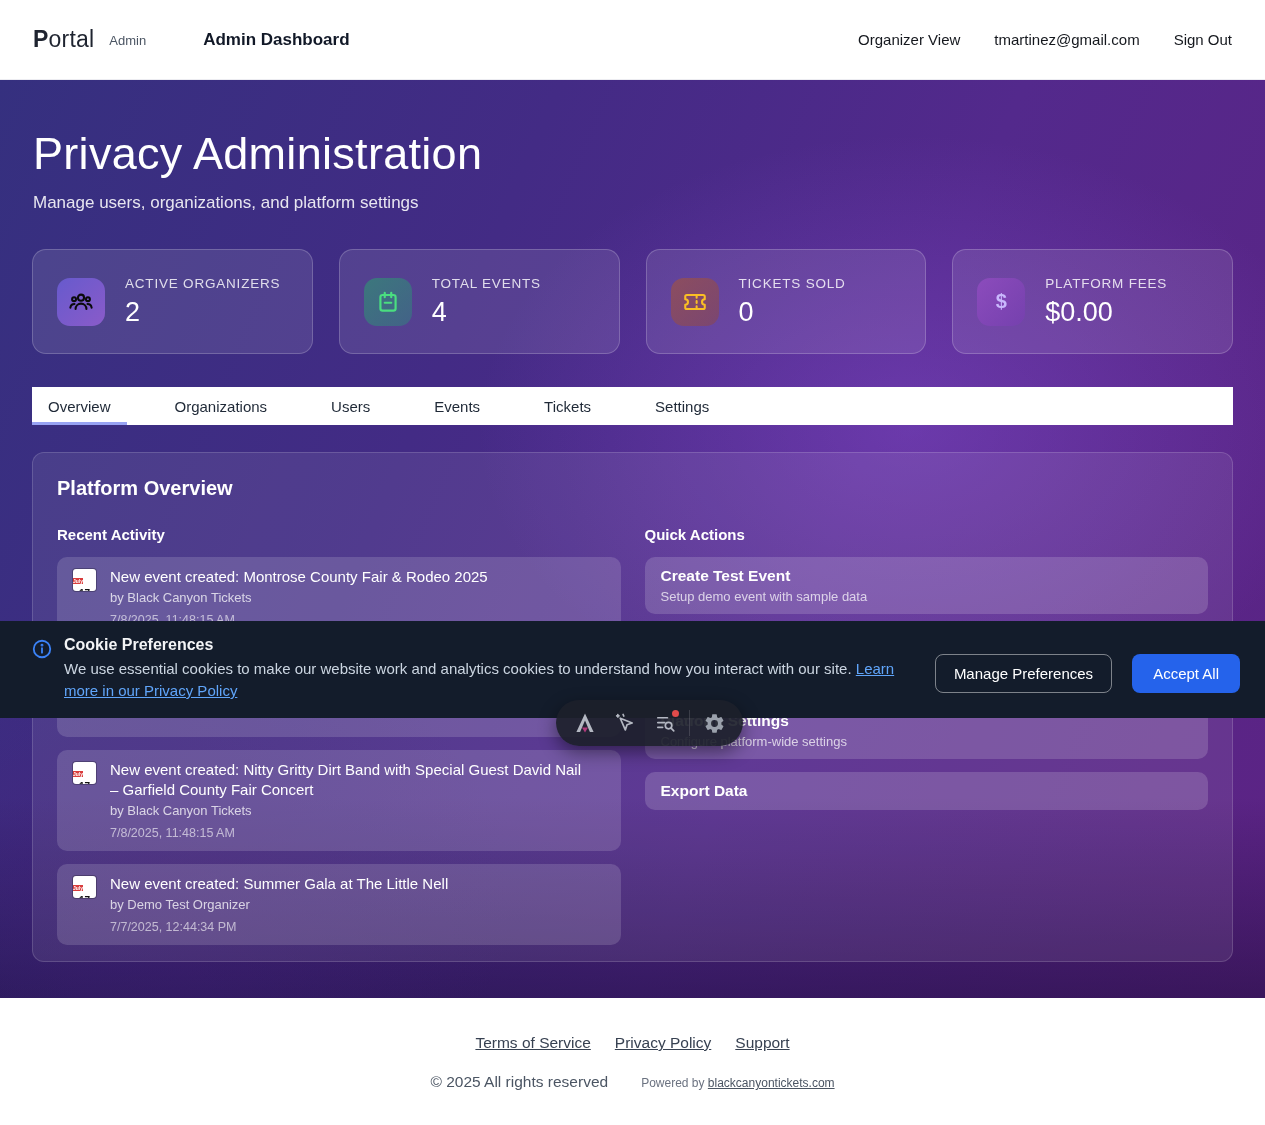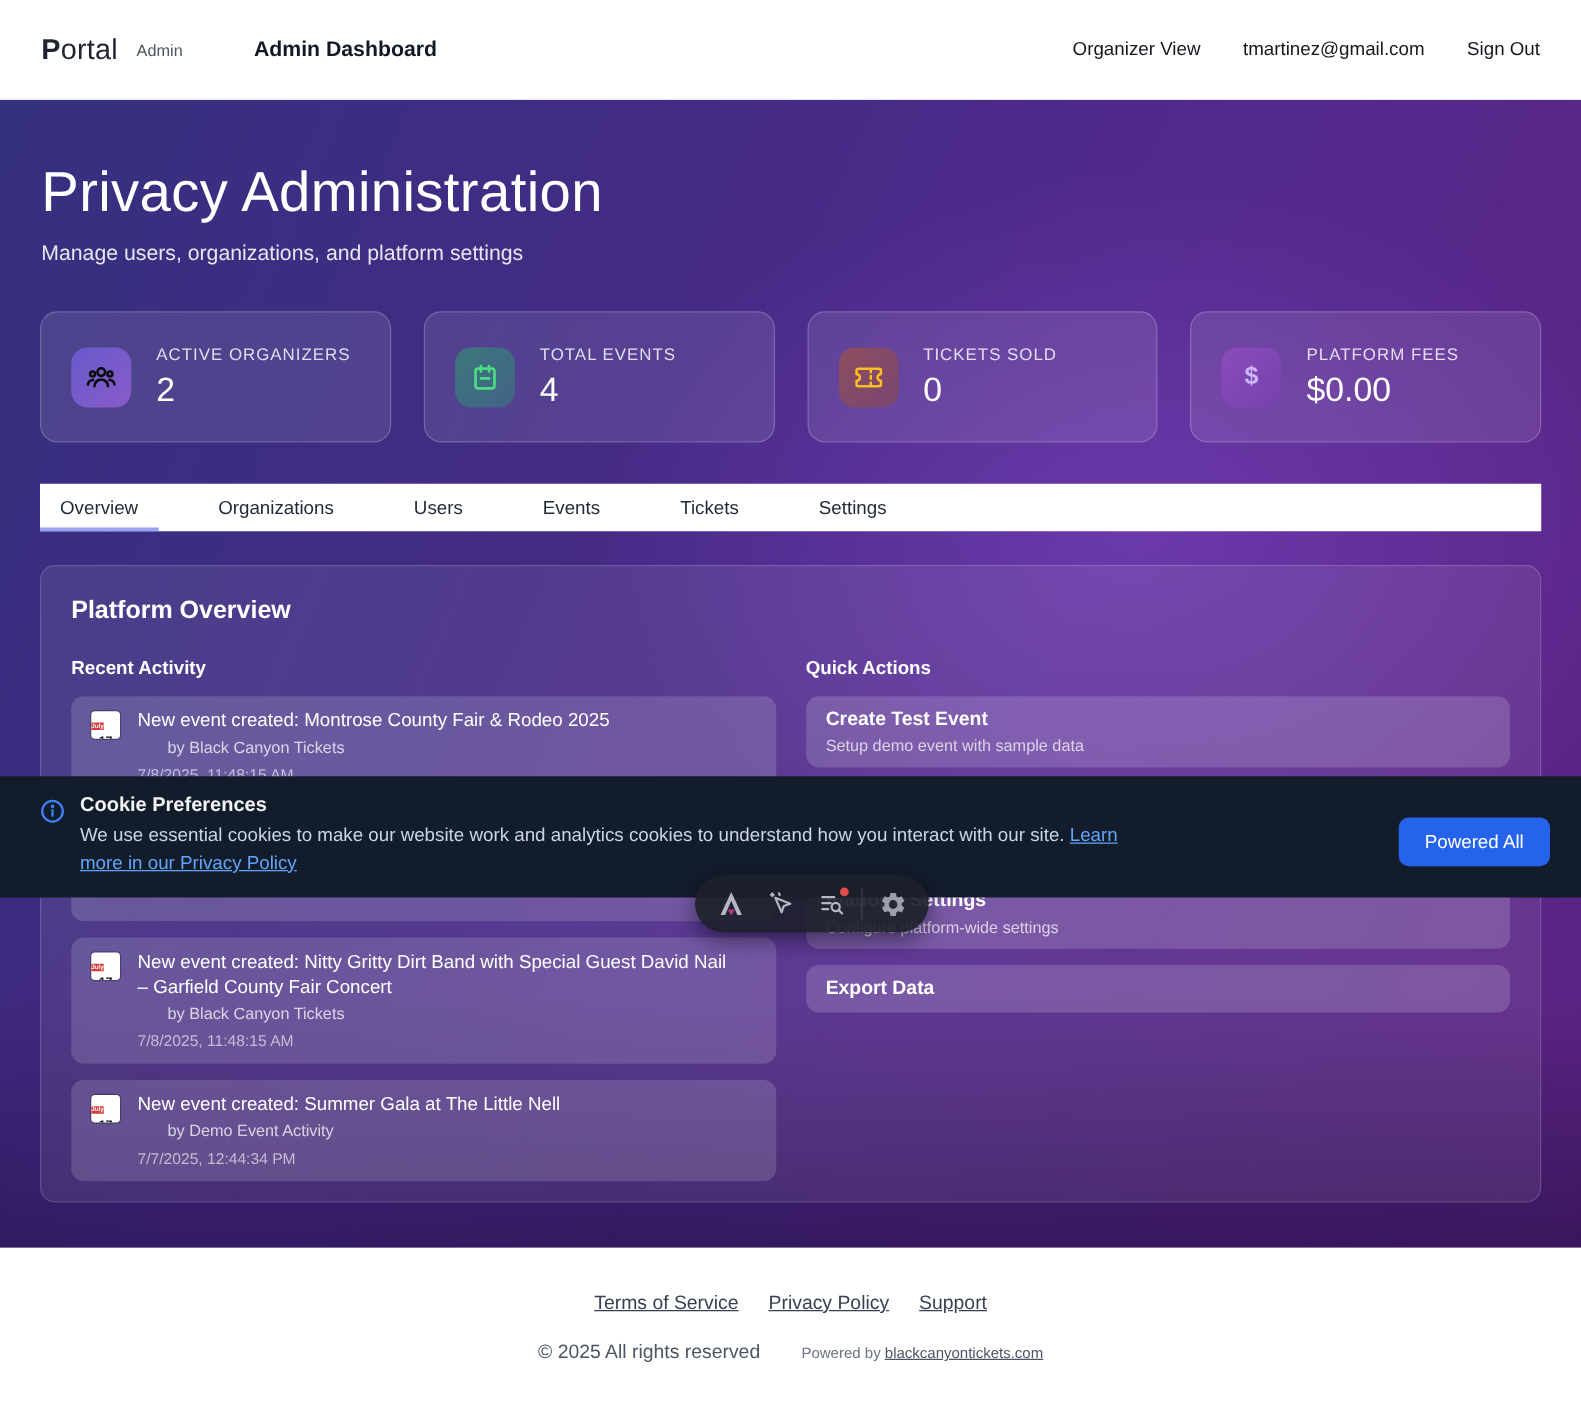--- a/index.html
+++ b/index.html
@@ -50,21 +50,21 @@
   .panel { margin:27px 32px 0; height:510px; background:rgba(255,255,255,.08);
     border:1px solid rgba(255,255,255,.15); border-radius:12px; padding:24px; }
   .panel-title { font-size:20px; font-weight:700; color:#fff; margin-bottom:26px; }
   .cols { display:grid; grid-template-columns:1fr 1fr; gap:24px; }
   .col-heading { font-size:15px; font-weight:700; color:#fff; margin-bottom:14px; }
   .stack { display:flex; flex-direction:column; gap:13px; }
 
   .activity-card { background:rgba(255,255,255,.15); border-radius:10px; padding:10px 16px; display:flex; gap:14px; }
   .activity-card.obscured { min-height:86px; }
   .act-title { font-size:15px; line-height:20px; color:#fff; }
-  .act-by { font-size:13px; line-height:16px; color:rgba(255,255,255,.75); margin-top:3px;margin-left:24px; }
+  .act-by { font-size:13px; line-height:16px; color:rgba(255,255,255,.75); margin-top:3px; }
   .act-time { font-size:12.5px; line-height:16px; color:rgba(255,255,255,.60); margin-top:6px; }
 
   .mini-cal { width:23px; height:22px; border-radius:3px; overflow:hidden; background:#fff; flex:0 0 23px; margin-top:2px;
     box-shadow:0 0 0 1px rgba(0,0,0,.25); }
   .mini-cal-top { background:#d93c3c; height:8px; color:#fff; font-size:5px; line-height:8px; text-align:center; font-weight:700; }
   .mini-cal-day { color:#111; font-size:10px; font-weight:700; text-align:center; line-height:14px; }
 
   .quick-card { background:rgba(255,255,255,.16); border-radius:10px; padding:10px 16px; cursor:pointer; }
   .quick-card.obscured { min-height:62px; }
   .q-title { font-size:15.5px; line-height:18px; font-weight:700; color:#fff; }
@@ -218,21 +218,21 @@
               <div class="act-time">7/8/2025, 11:48:15 AM</div>
             </div>
           </div>
           <div class="activity-card">
             <span class="mini-cal">
               <span class="mini-cal-top">July</span>
               <span class="mini-cal-day" style="display:block">17</span>
             </span>
             <div>
               <div class="act-title">New event created: Summer Gala at The Little Nell</div>
-              <div class="act-by">by Demo Event Activity</div>
+              <div class="act-by">by Demo Test Organizer</div>
               <div class="act-time">7/7/2025, 12:44:34 PM</div>
             </div>
           </div>
         </div>
       </div>
 
       <div>
         <div class="col-heading">Quick Actions</div>
         <div class="stack">
           <div class="quick-card">
@@ -262,21 +262,22 @@
         <path d="M12 11v5"></path>
         <circle cx="12" cy="7.8" r="0.6" fill="#3b82f6"></circle>
     </svg>
   </span>
   <div class="cb-text">
     <div class="cb-title">Cookie Preferences</div>
     <p class="cb-msg"><span>We use essential cookies to make our website work and analytics cookies to understand how you interact with our site.</span>
       <a class="cb-link">Learn more in our Privacy Policy</a></p>
   </div>
   <div class="cb-buttons">
-    <button class="btn-accept">Powered All</button>
+    <button class="btn-manage">Manage Preferences</button>
+    <button class="btn-accept">Accept All</button>
   </div>
 </div>
 
 <div class="overlay-toolbar">
   <span class="ot-btn">
     <svg width="24" height="24" viewBox="0 0 24 24">
       <path d="M12 2.5 L20.6 21 h-3.7 L12 9.6 7.1 21 H3.4 Z" fill="#b4b8c2"></path>
       <path d="M9 16.6 h6 L12 21.4 Z" fill="#b23a7c"></path>
     </svg>
   </span>

